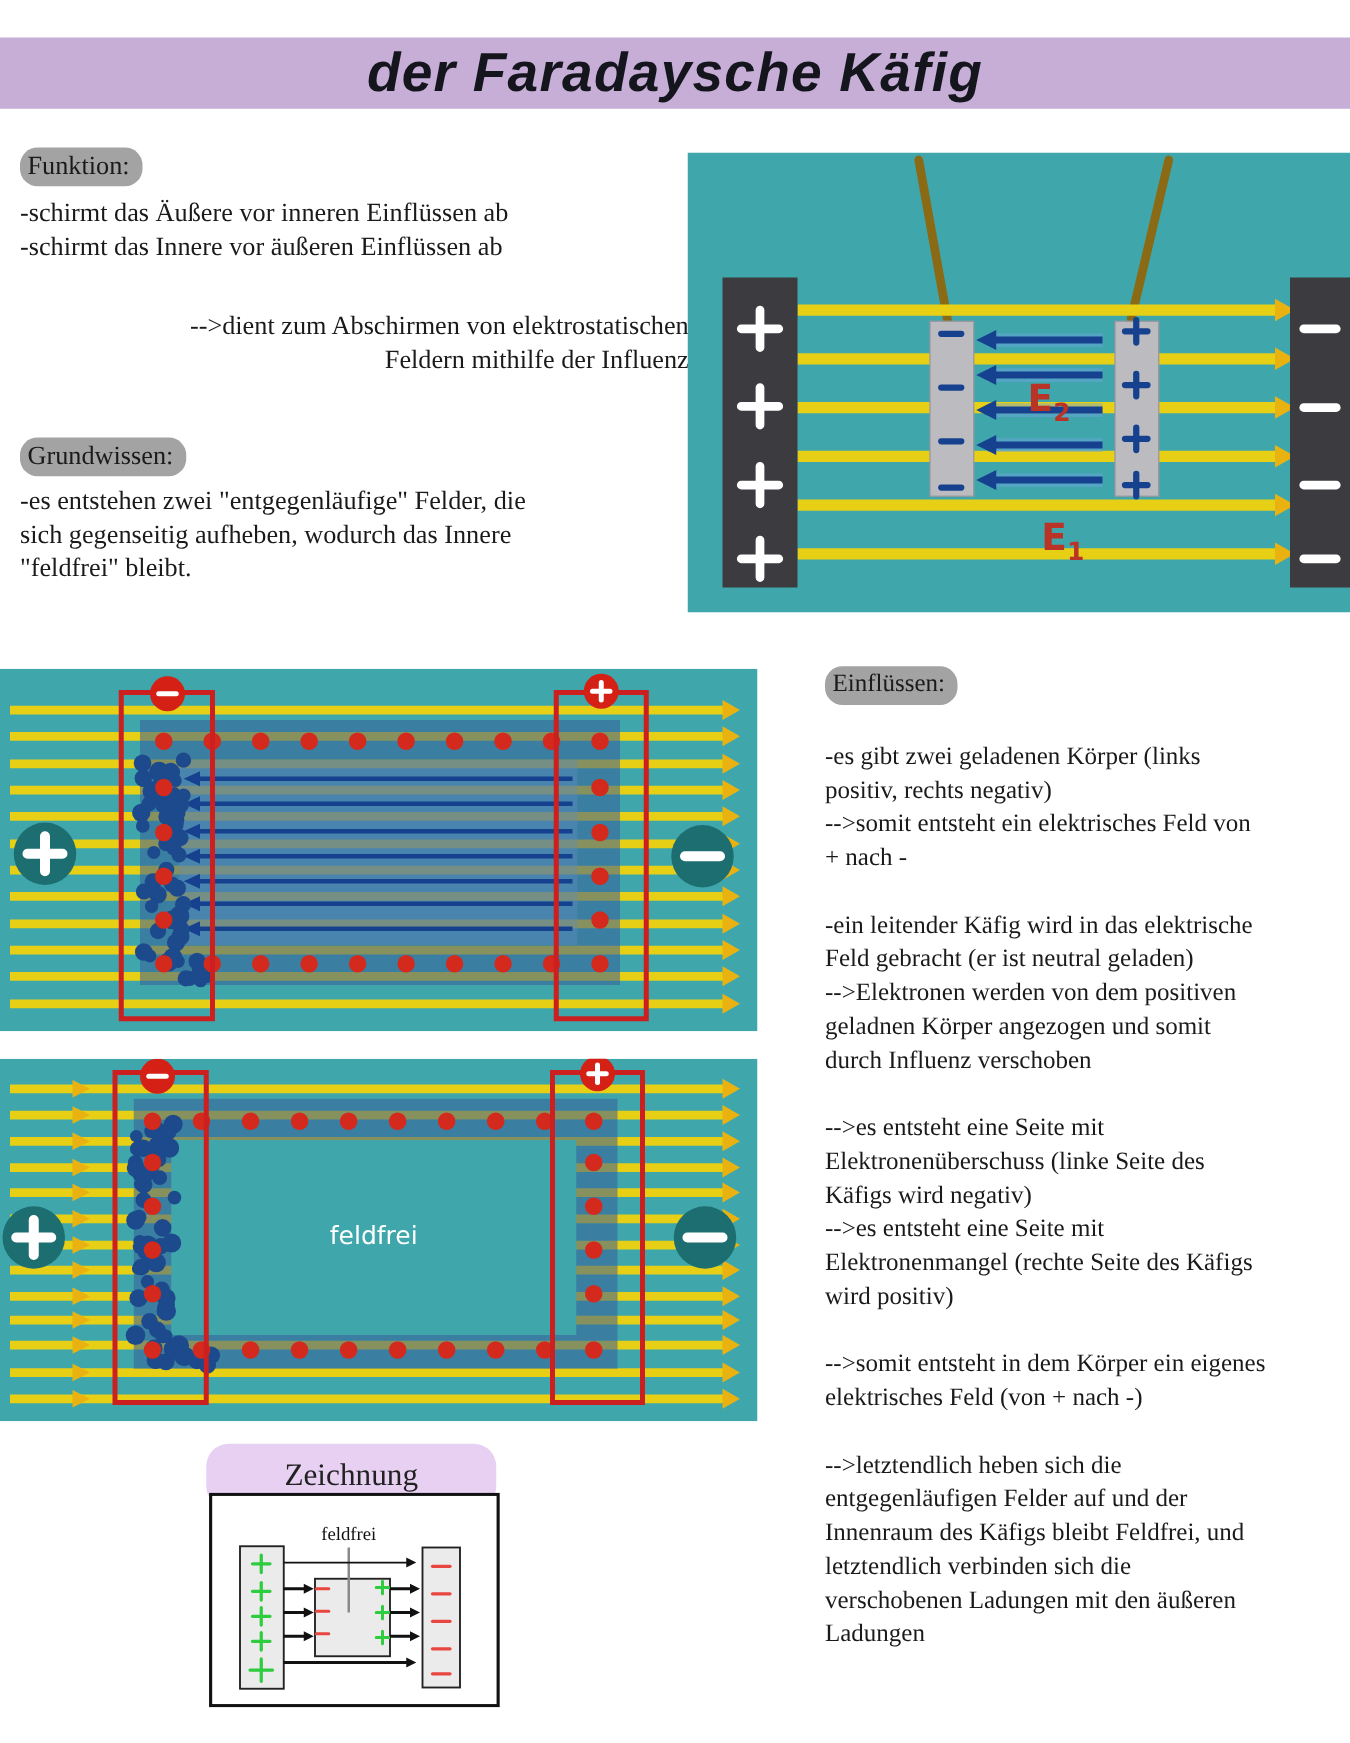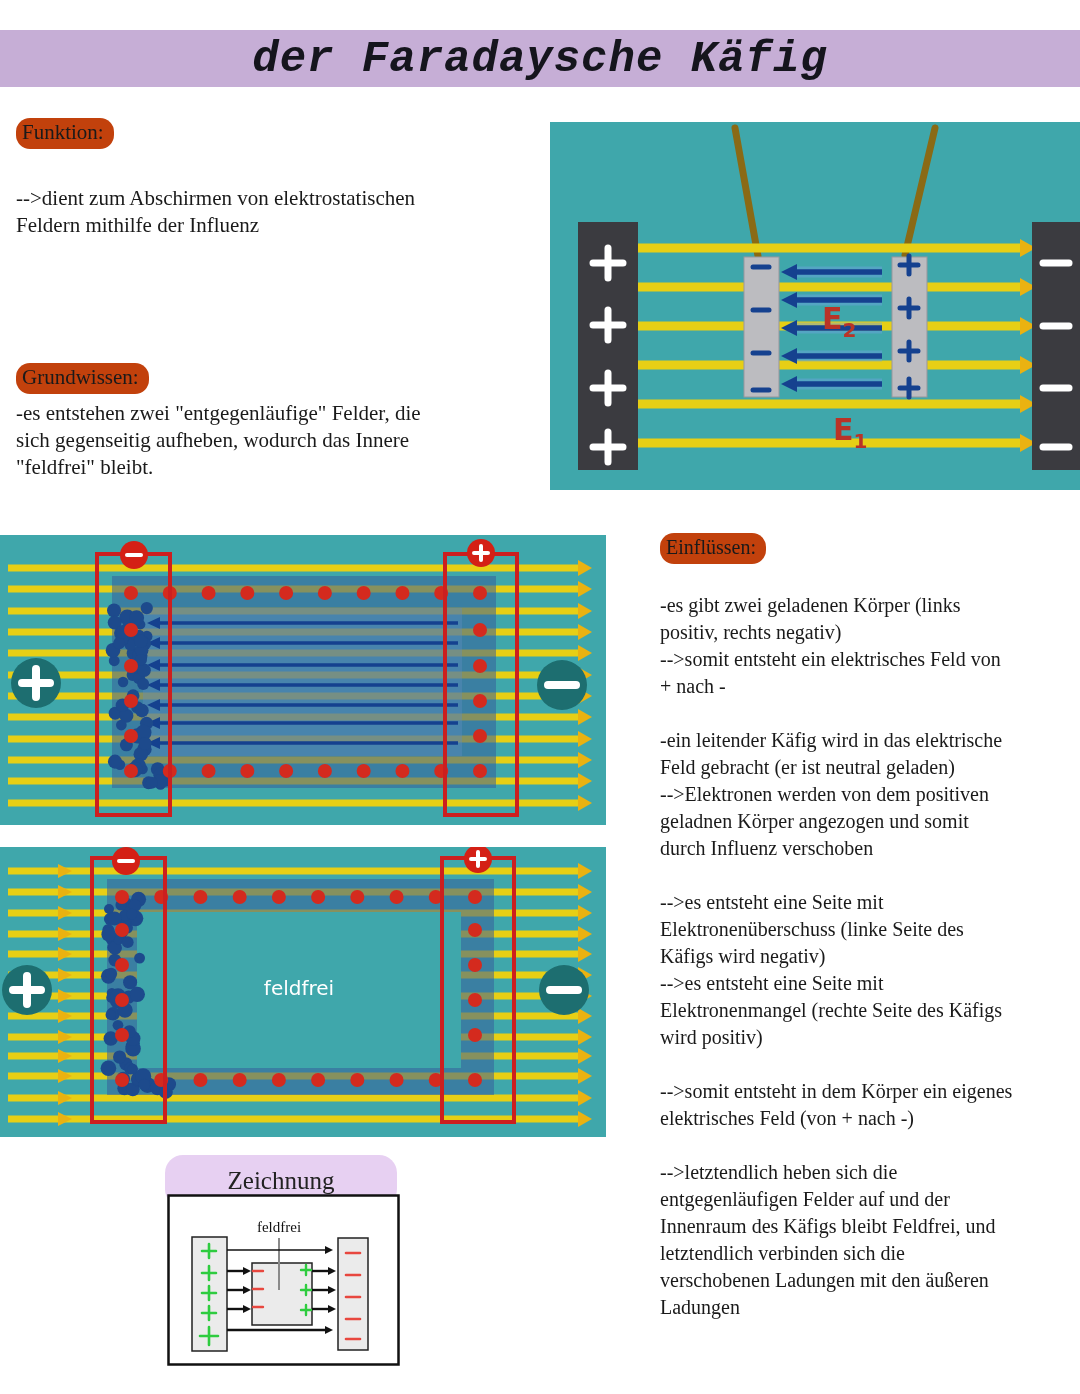--- a/index.html
+++ b/index.html
@@ -1,46 +1,48 @@
 <!DOCTYPE html>
 <html><head>
 <meta charset="utf-8">
 <style>
   html,body{margin:0;padding:0;background:#ffffff;}
   .page{position:relative;width:1080px;height:1394px;background:#fff;overflow:hidden;
         font-family:"Liberation Serif",serif;color:#1a1a1a;}
   .banner{position:absolute;top:30px;left:0;width:1080px;height:57px;background:#c6aed6;
           display:flex;align-items:center;justify-content:center;}
-  .banner .title{font-family:Liberation Mono, monospace;font-style:italic;font-weight:bold;
+  .banner .title{font-family:Liberation Sans, sans-serif;font-style:italic;font-weight:bold;
           font-size:44px;color:#15151d;letter-spacing:1px;}
-  .pill{display:inline-block;background:#c2410c;border-radius:14px;padding:1px 10px 3px 6px;}
+  .pill{display:inline-block;background:#a3a3a3;border-radius:14px;padding:1px 10px 3px 6px;}
   .col-left{position:absolute;left:16px;top:118px;width:535px;font-size:21px;line-height:27px;}
   .col-left .body{white-space:pre-line;margin:8px 0 0 0;}
-  .col-left .note{white-space:pre-line;margin:36px 0 0 0;}
-  .grund{position:absolute;left:16px;top:363px;width:535px;font-size:21px;line-height:27px;}
+  .col-left .note{white-space:pre-line;margin:36px 0 0 0;text-align:right;}
+  .grund{position:absolute;left:16px;top:350px;width:535px;font-size:21px;line-height:27px;}
   .col-right{position:absolute;left:660px;top:533px;width:425px;font-size:20px;line-height:27px;}
   .col-right p{white-space:pre-line;margin:0 0 27px 0;}
   .col-right .head-row{margin-bottom:28px;}
   .fig{position:absolute;text-decoration:underline;}
   .zpill{position:absolute;left:165px;top:1155px;width:232px;height:52px;background:#e7d0f2;
          border-radius:18px;display:flex;align-items:center;justify-content:center;
          font-size:25px;color:#222;}
   svg{display:block;}
 </style>
 </head>
 <body>
 
 <div class="page">
 
   <div class="banner">
     <span class="title">der Faradaysche Käfig</span>
   </div>
 
   <div class="col-left">
     <span class="pill">Funktion:</span>
+    <div class="body">-schirmt das Äußere vor inneren Einflüssen ab
+-schirmt das Innere vor äußeren Einflüssen ab</div>
     <div class="note">--&gt;dient zum Abschirmen von elektrostatischen
 Feldern mithilfe der Influenz</div>
   </div>
 
   <div class="grund">
     <span class="pill">Grundwissen:</span>
     <div class="body" style="white-space:pre-line;margin-top:6px;">-es entstehen zwei "entgegenläufige" Felder, die
 sich gegenseitig aufheben, wodurch das Innere
 "feldfrei" bleibt.</div>
   </div>

